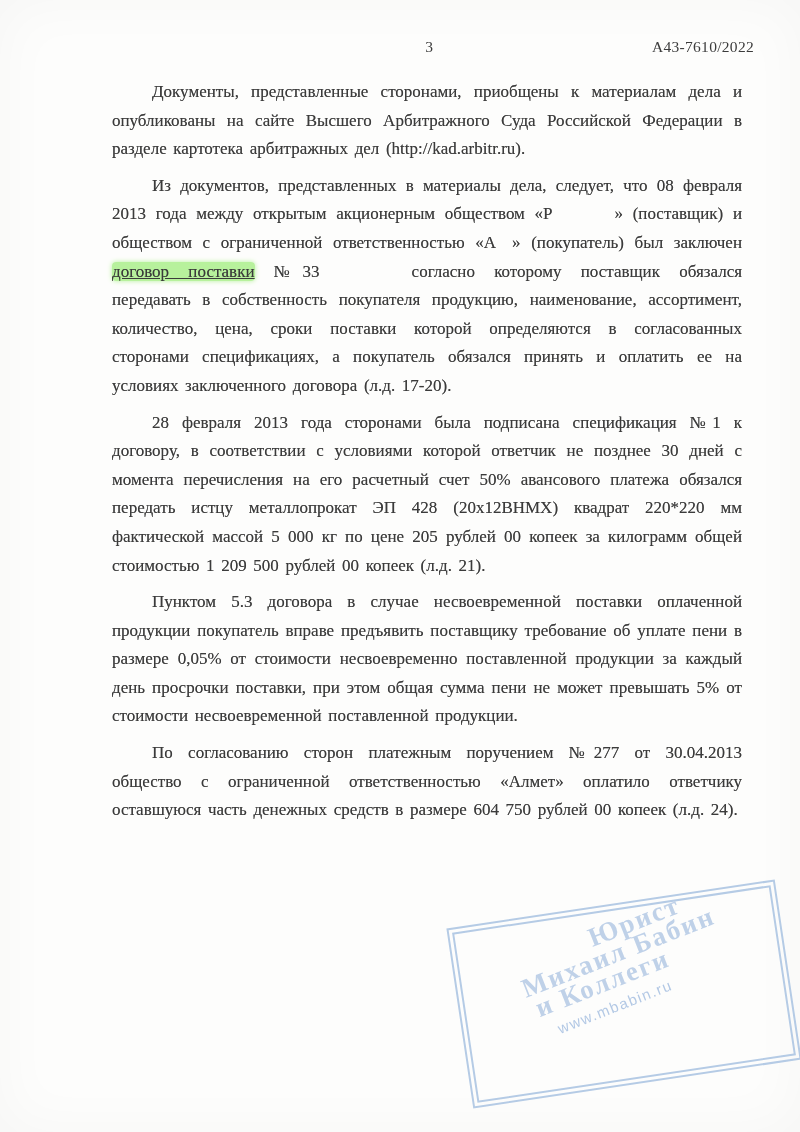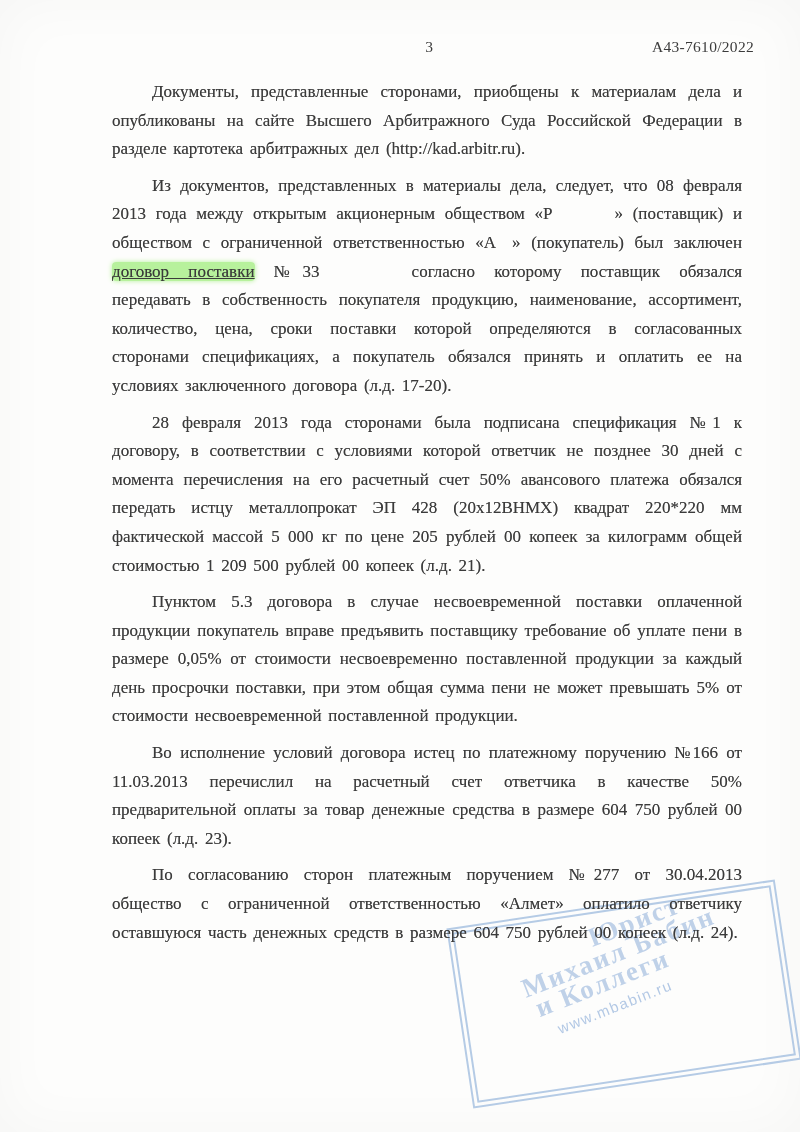--- a/index.html
+++ b/index.html
@@ -117,21 +117,20 @@
   <div class="page-header">
     <span class="page-number">3</span>
     <span class="case-number">А43-7610/2022</span>
   </div>
 
   <div class="content">
       <p class="para"><span>Документы, представленные сторонами, приобщены к материалам дела и опубликованы на сайте Высшего Арбитражного Суда Российской Федерации в разделе картотека арбитражных дел (http://kad.arbitr.ru).</span></p>
       <p class="para"><span>Из документов, представленных в материалы дела, следует, что 08 февраля 2013 года между открытым акционерным обществом «Р</span><span class="gap" style="width: 62px;"></span><span>» (поставщик) и обществом с ограниченной ответственностью «А</span><span class="gap" style="width: 16px;"></span><span>» (покупатель) был заключен </span><span class="hl">договор поставки</span><span> №33</span><span class="gap" style="width: 92px;"></span><span>согласно которому поставщик обязался передавать в собственность покупателя  продукцию, наименование, ассортимент, количество, цена, сроки поставки которой определяются в согласованных сторонами спецификациях, а покупатель обязался принять и оплатить ее на условиях заключенного договора (л.д. 17-20).</span></p>
       <p class="para"><span>28 февраля 2013 года сторонами была подписана спецификация №1 к договору, в соответствии с условиями которой ответчик не позднее 30 дней с момента перечисления на его расчетный счет 50% авансового платежа обязался передать истцу металлопрокат ЭП 428 (20х12ВНМХ) квадрат 220*220 мм фактической массой 5 000 кг по цене 205 рублей 00 копеек за килограмм общей стоимостью 1 209 500 рублей 00 копеек (л.д. 21).</span></p>
       <p class="para"><span>Пунктом 5.3 договора в случае несвоевременной поставки оплаченной продукции покупатель вправе предъявить поставщику требование об уплате пени в размере 0,05% от стоимости несвоевременно поставленной продукции за каждый день просрочки поставки, при этом общая сумма пени не может превышать 5% от стоимости несвоевременной поставленной продукции.</span></p>
-      <p class="para"><span>Во исполнение условий договора истец по платежному поручению №166 от 11.03.2013 перечислил на расчетный счет ответчика в качестве 50% предварительной оплаты за товар денежные средства  в размере 604 750 рублей 00 копеек (л.д. 23).</span></p>
       <p class="para"><span>По согласованию сторон платежным поручением №277 от 30.04.2013 общество с ограниченной ответственностью «Алмет» оплатило ответчику оставшуюся часть денежных средств в размере 604 750 рублей 00 копеек (л.д. 24).</span></p>
     </div>
 
   <div class="stamp">
     <div class="stamp-inner">
       <div class="stamp-line l1">Юрист</div>
       <div class="stamp-line l2">Михаил Бабин</div>
       <div class="stamp-line l3">и Коллеги</div>
       <div class="stamp-url">www.mbabin.ru</div>
     </div>

